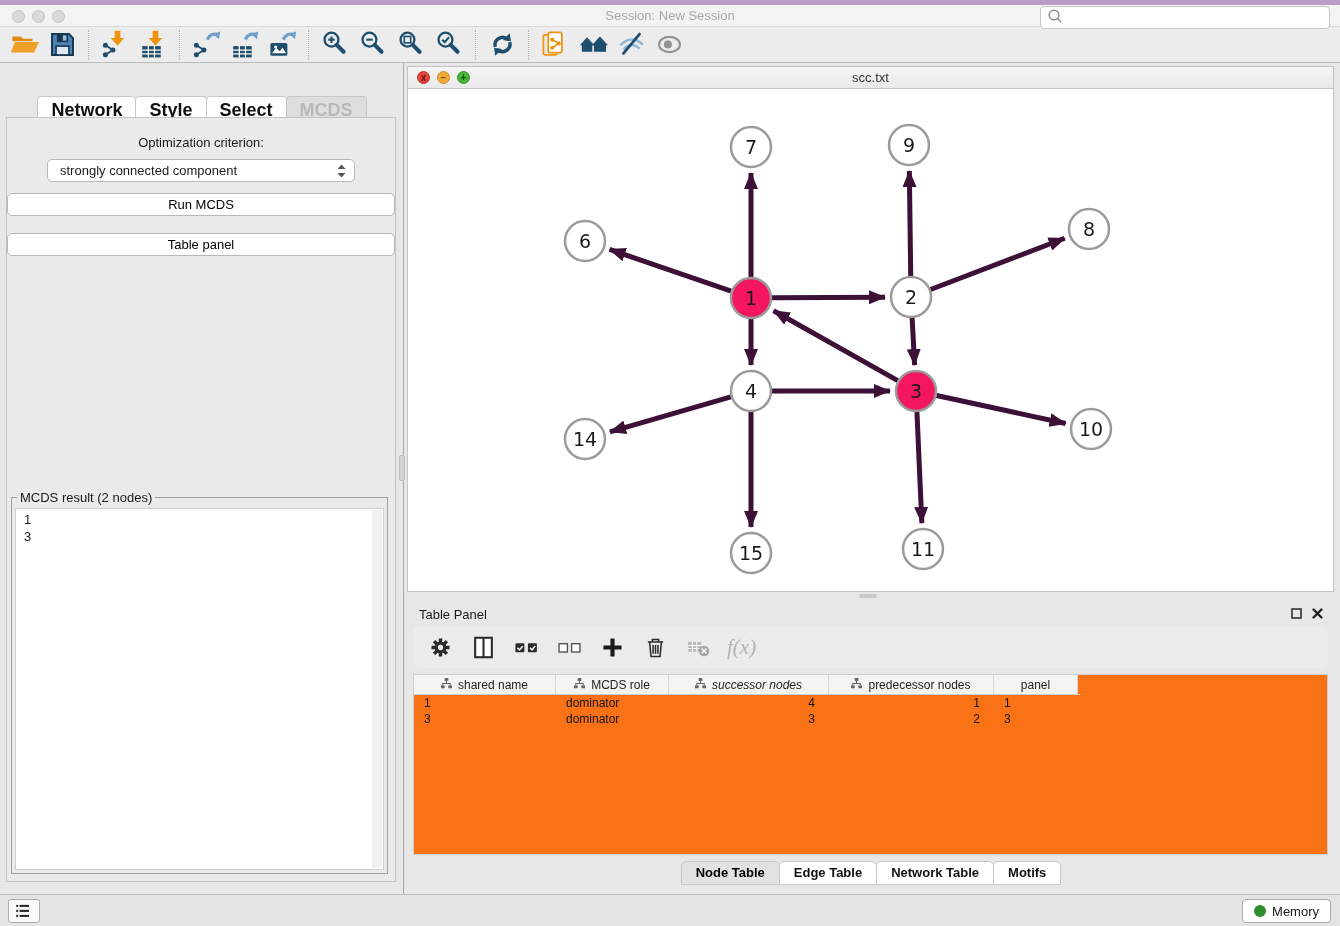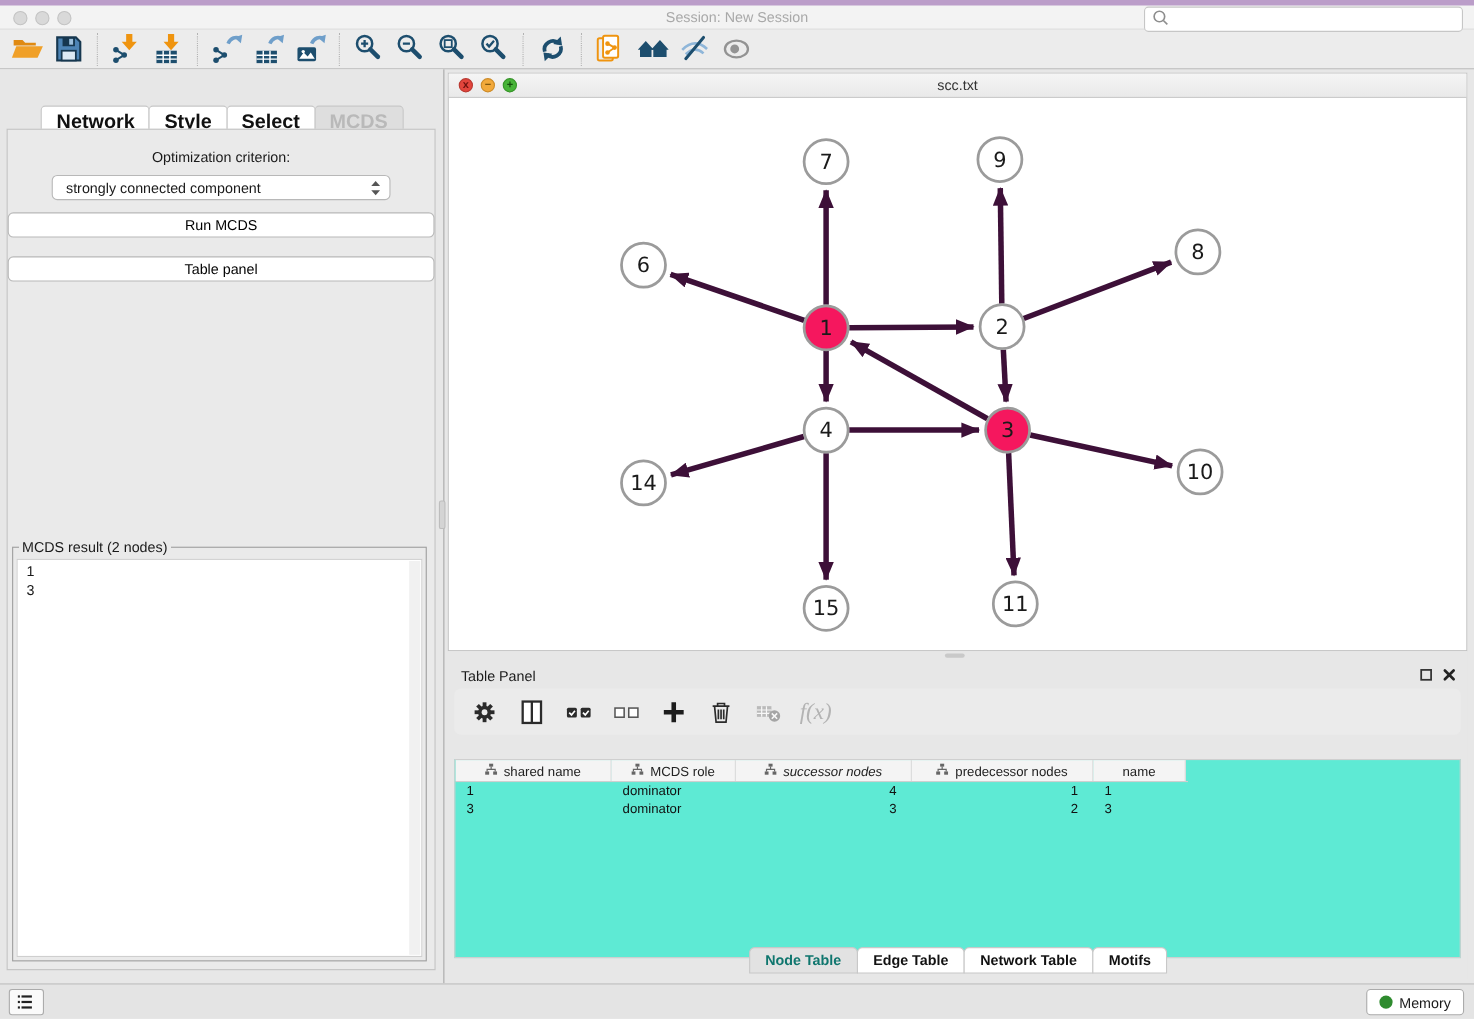--- a/index.html
+++ b/index.html
@@ -65,33 +65,33 @@
   #h-splitter .handle { position:absolute; left:452px; top:2px; width:18px; height:4px; background:#c9c9c9; border-radius:2px; }
   #v-splitter-handle { position:absolute; left:399px; top:455px; width:6px; height:26px; background:#d4d4d4;
     border:1px solid #bdbdbd; border-radius:2px; }
   
   #table-panel { position:absolute; left:407px; top:600px; width:927px; height:290px; background:#e7e7e7; }
   #tp-toolbar { position:absolute; left:6px; right:6px; top:26px; height:42px; background:#ebebeb;
     border-radius:6px; display:flex; align-items:center; padding-left:13px; gap:15px; }
   #tp-toolbar .tpbtn { display:flex; align-items:center; justify-content:center; width:28px; height:28px; }
   #tp-toolbar .tpbtn svg { width:25px; height:25px; }
   #tp-toolbar .fx { font-family:"Liberation Serif", serif; font-style:italic; font-size:21px; color:#b3b3b3; }
-  #tp-table { position:absolute; left:6px; right:6px; top:74px; height:181px; background:#5eead4;
-    border:1px solid #cfcfcf; overflow:hidden;margin-top:16px; }
+  #tp-table { position:absolute; left:6px; right:6px; top:74px; height:181px; background:#f97316;
+    border:1px solid #cfcfcf; overflow:hidden; }
   #tp-header { display:flex; height:20px; border-bottom:1px solid #cfcfcf; width:666px; }
   .hcell { background:#f4f4f4; border-right:1px solid #d9d9d9; display:flex; align-items:center;
     justify-content:center; gap:6px; font-size:12px; color:#222; }
   .trow { display:flex; height:16px; align-items:center; }
   .tcell { font-size:12px; color:#111; overflow:hidden; white-space:nowrap; }
   .tcell.left { text-align:left; padding-left:10px; }
   .tcell.right { text-align:right; padding-right:14px; }
   #tp-tabs { position:absolute; bottom:5px; left:0; right:0; display:flex; justify-content:center; }
   .tp-tab { background:#fff; border:1px solid #c8c8c8; border-radius:5px 5px 0 0; padding:3px 14px 4px;
     font-size:13px; font-weight:600; margin-right:-1px; color:#111; }
-  .tp-tab.active { background:#e2e2e2; color:#0f766e; }
+  .tp-tab.active { background:#e2e2e2; color:#000000; }
   
   #status-bar { position:absolute; left:0; right:0; bottom:0; height:32px; background:#e4e4e4;
     border-top:1px solid #bdbdbd; }
   #list-button { position:absolute; left:8px; top:4px; width:32px; height:24px; background:#fafafa;
     border:1px solid #ababab; border-radius:3px; display:flex; align-items:center; justify-content:center; }
   #memory-button { position:absolute; right:9px; top:4px; height:24px; background:#fff; border:1px solid #ababab;
     border-radius:4px; display:flex; align-items:center; gap:6px; padding:0 11px; font-size:13px; }
   #memory-button .gdot { width:12px; height:12px; border-radius:50%; background:#2e8b2e; }
 </style>
 </head>
@@ -487,21 +487,21 @@
               <g fill="#666">
                 <rect x="4" y="0" width="4" height="3.2"></rect>
                 <rect x="0" y="8" width="4" height="3.2"></rect>
                 <rect x="8" y="8" width="4" height="3.2"></rect>
               </g>
               <path d="M6 3v3M2 8V6h8v2" stroke="#666" stroke-width="1.2" fill="none"></path>
             </svg></span>
           <span>predecessor nodes</span>
         </div>
         <div class="hcell" style="width: 84px;">
-          <span>name</span>
+          <span>panel</span>
         </div>
       </div>
     <div id="tp-rows">
         <div class="trow">
           <div class="tcell left" style="width: 142px;">1</div>
           <div class="tcell left" style="width: 113px;">dominator</div>
           <div class="tcell right" style="width: 160px;">4</div>
           <div class="tcell right" style="width: 165px;">1</div>
           <div class="tcell left" style="width: 84px;">1</div>
         </div>

